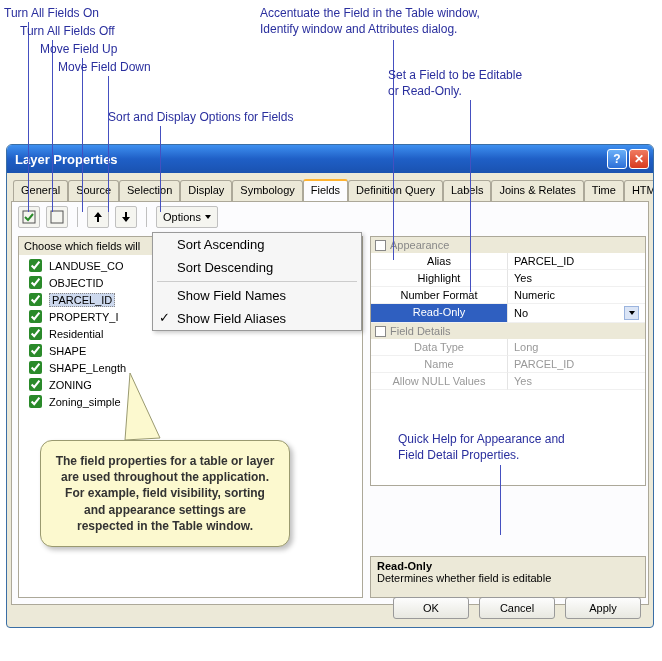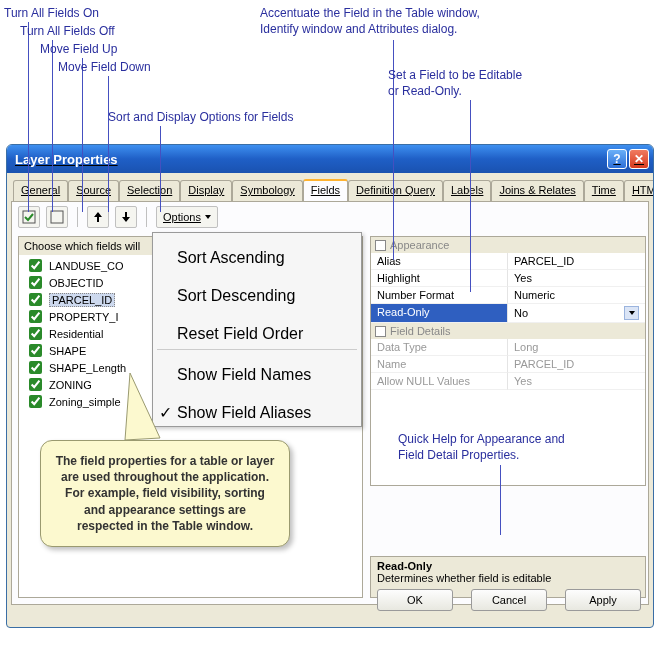--- a/index.html
+++ b/index.html
@@ -30,21 +30,20 @@
   .window {
     position: absolute;
     left: 6px;
     top: 144px;
     width: 648px;
     height: 484px;
     border: 1px solid #3a6ea5;
     border-radius: 6px 6px 4px 4px;
     overflow: hidden;
     background: #ece9d8;
-    text-decoration: underline;
   }
   .titlebar {
     height: 28px;
     background: linear-gradient(to bottom, #3e90f0 0%, #1f5fc6 50%, #1a52b0 100%);
     display: flex;
     align-items: center;
     padding: 0 4px 0 8px;
     color: #fff;
     font-weight: bold;
     font-size: 13px;
@@ -160,22 +159,21 @@
     top:30px;
     width:210px;
     background:#f6f6f6;
     border:1px solid #9a9a9a;
     box-shadow:2px 2px 4px rgba(0,0,0,0.2);
     z-index:30;
   }
   .dropdown .mrow {
     padding:4px 8px 4px 24px;
     position:relative;
-    font-size:16px;
-    margin-top:12px;
+    font-size:13px;
   }
   .dropdown .mhr { height:1px;background:#ccc;margin:2px 4px;}
   .dropdown .mrow .chk { position:absolute;left:6px;top:3px;}
   .panel-right {
     position:absolute;
     left:358px; top:34px;
     width:276px;
     height:250px;
     border:1px solid #aca899;
     background:#fff;
@@ -199,20 +197,21 @@
   }
   .propgrid .prow {
     display:flex;
     font-size:11px;
   }
   .propgrid .prow .k {
     width:50%;
     padding:2px 6px;
     border-right:1px solid #e4e4e4;
     border-bottom:1px solid #f0f0f0;
+    text-align:center;
   }
   .propgrid .prow .v {
     width:50%;
     padding:2px 6px;
     border-bottom:1px solid #f0f0f0;
   }
   .propgrid .prow.sel .k { background:#2f5fc0;color:#fff;}
   .propgrid .prow.sel .v { background:#fff;color:#000;display:flex;align-items:center;text-align:right;}
   .propgrid .prow.sel .v .dd { margin-left:auto;width:15px;height:14px;background:#dbe5f6;border:1px solid #9bb4de;display:flex;align-items:center;justify-content:center;}
   .propgrid .prow.dis .k,.propgrid .prow.dis .v{color:#999;}
@@ -222,24 +221,24 @@
     width:276px;
     height:42px;
     border:1px solid #aca899;
     background:#ece9d8;
     padding:3px 6px;
     font-size:11px;
   }
   .helpbox .ht { font-weight:bold;}
   .btnrow {
     position:absolute;
-    bottom:16px;
+    bottom:8px;
     right:12px;
     display:flex;
-    gap:18px;
+    gap:10px;
     border-radius:10px;
   }
   .dlgbtn {
     width:76px;
     height:22px;
     border:1px solid #9a9a9a;
     background:linear-gradient(#fdfdfd,#e8e8e0);
     border-radius:3px;
     font-size:11px;
   }
@@ -376,21 +375,20 @@
         <div class="frow">
             <input type="checkbox" checked="" style="">
             <span>Zoning_simple</span>
           </div>
       </div>
     </div>
 
     <div class="dropdown">
       <div class="mrow">Sort Ascending</div>
       <div class="mrow">Sort Descending</div>
-      <div class="mrow">Reset Field Order</div>
       <div class="mhr"></div>
       <div class="mrow">Show Field Names</div>
       <div class="mrow"><span class="chk">✓</span><span>Show Field Aliases</span></div>
     </div>
 
     <div class="panel-right propgrid">
       <div class="grp">Appearance</div>
       <div class="prow">
           <div class="k">Alias</div>
           <div class="v">PARCEL_ID</div>

